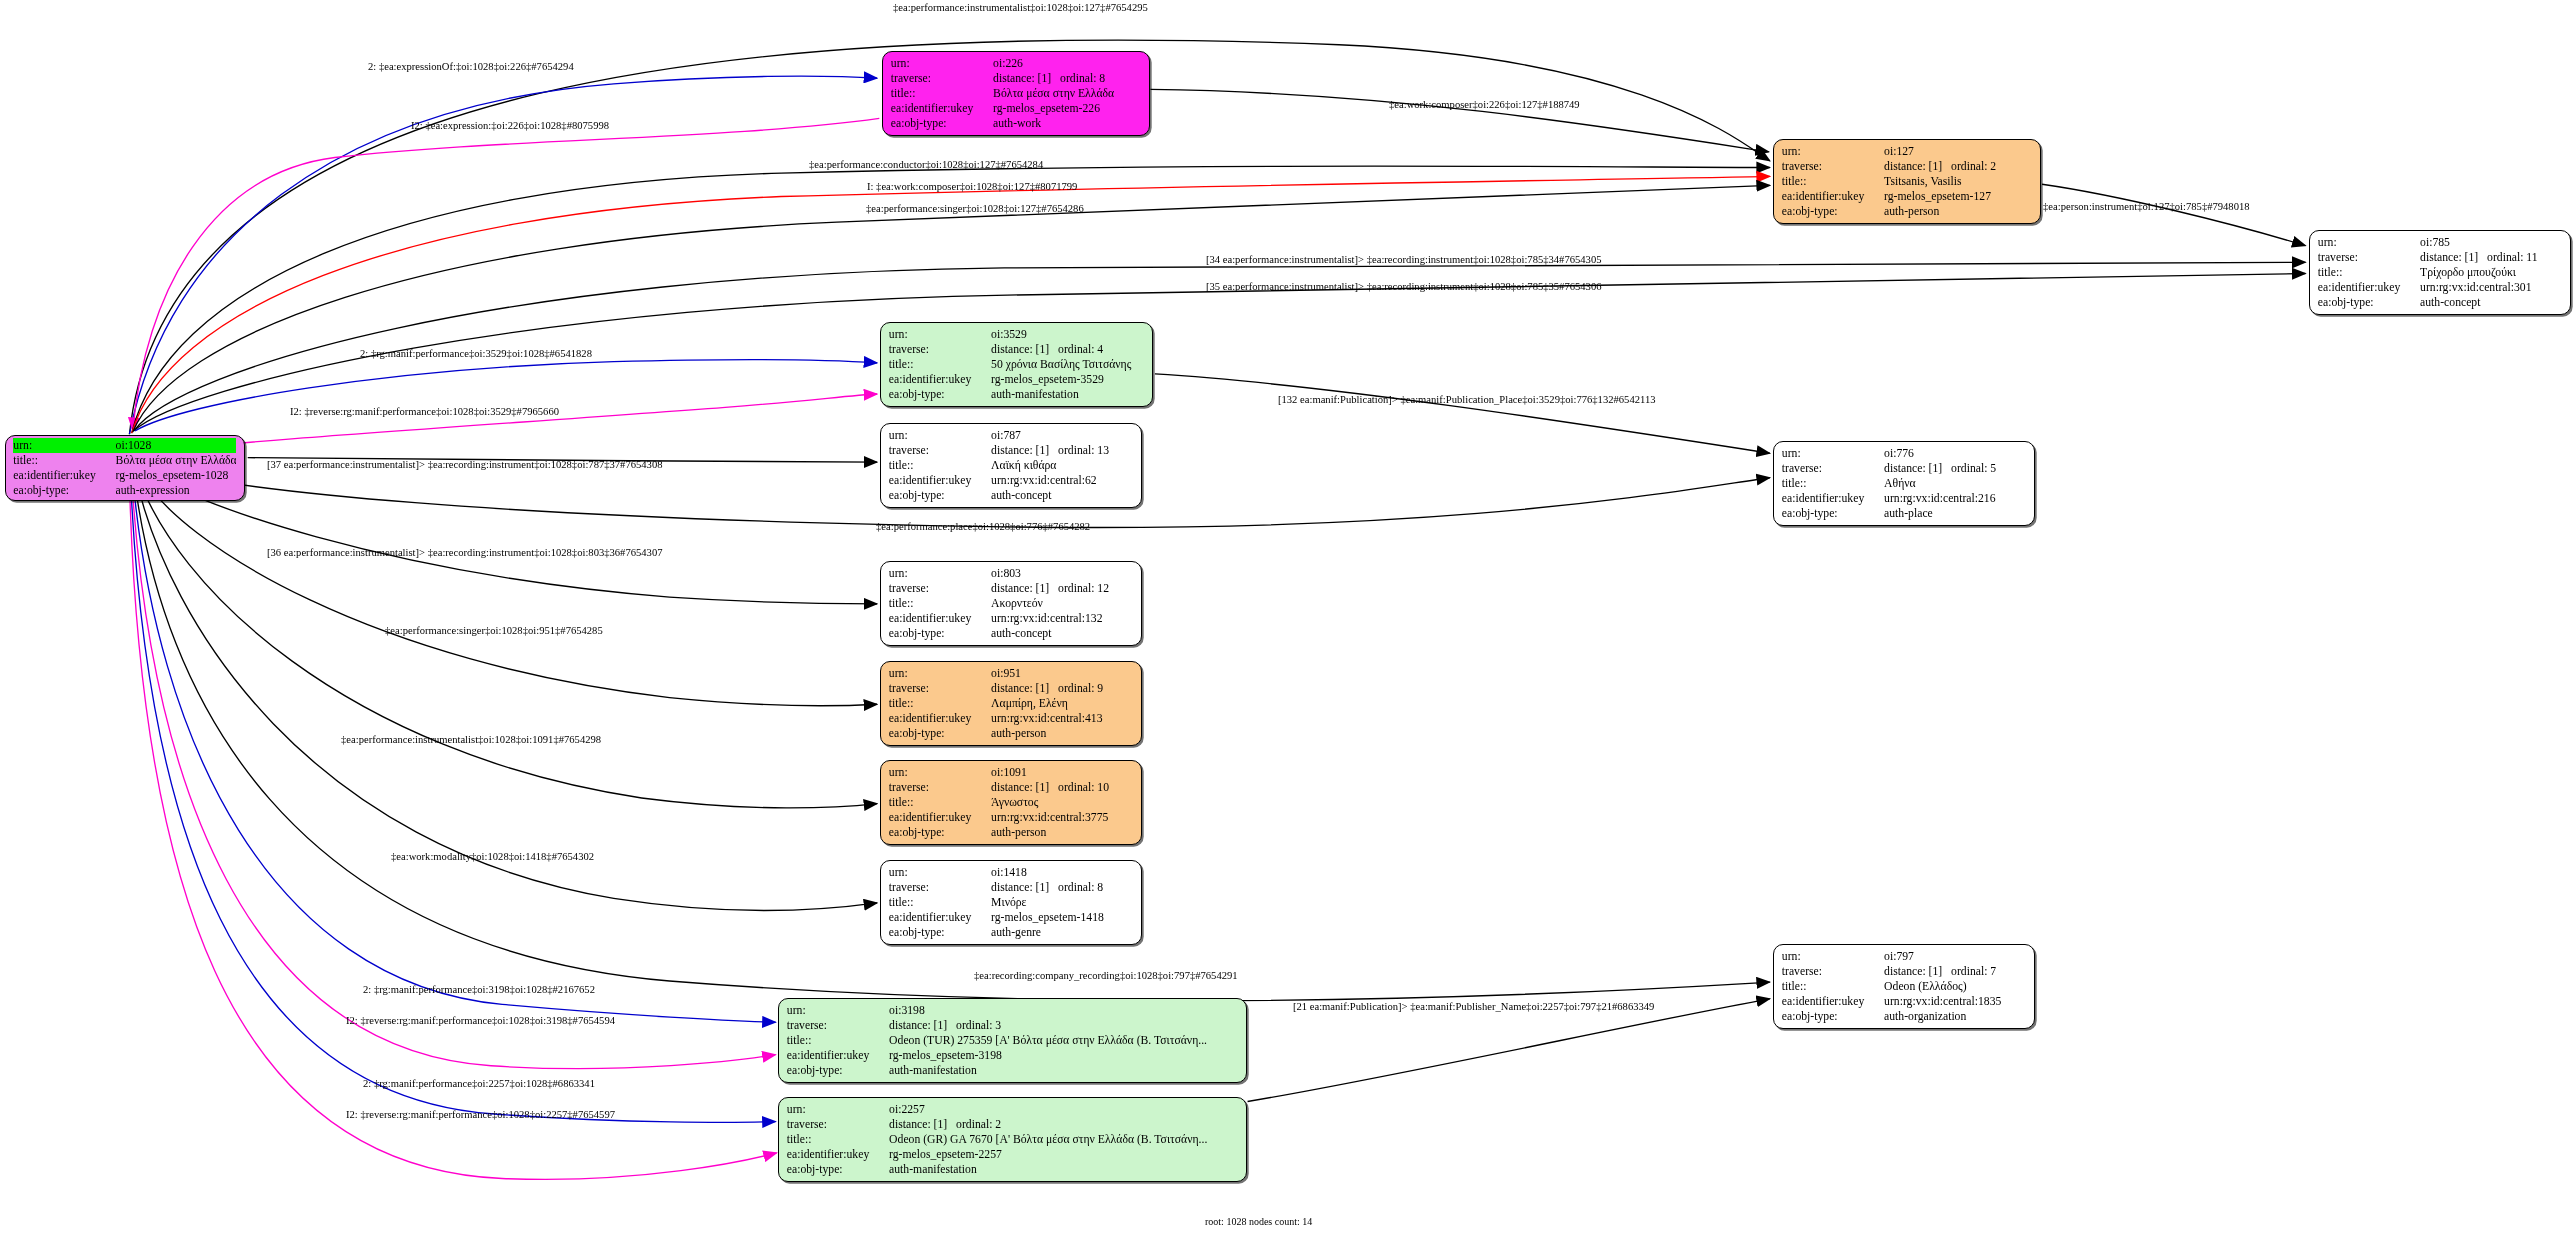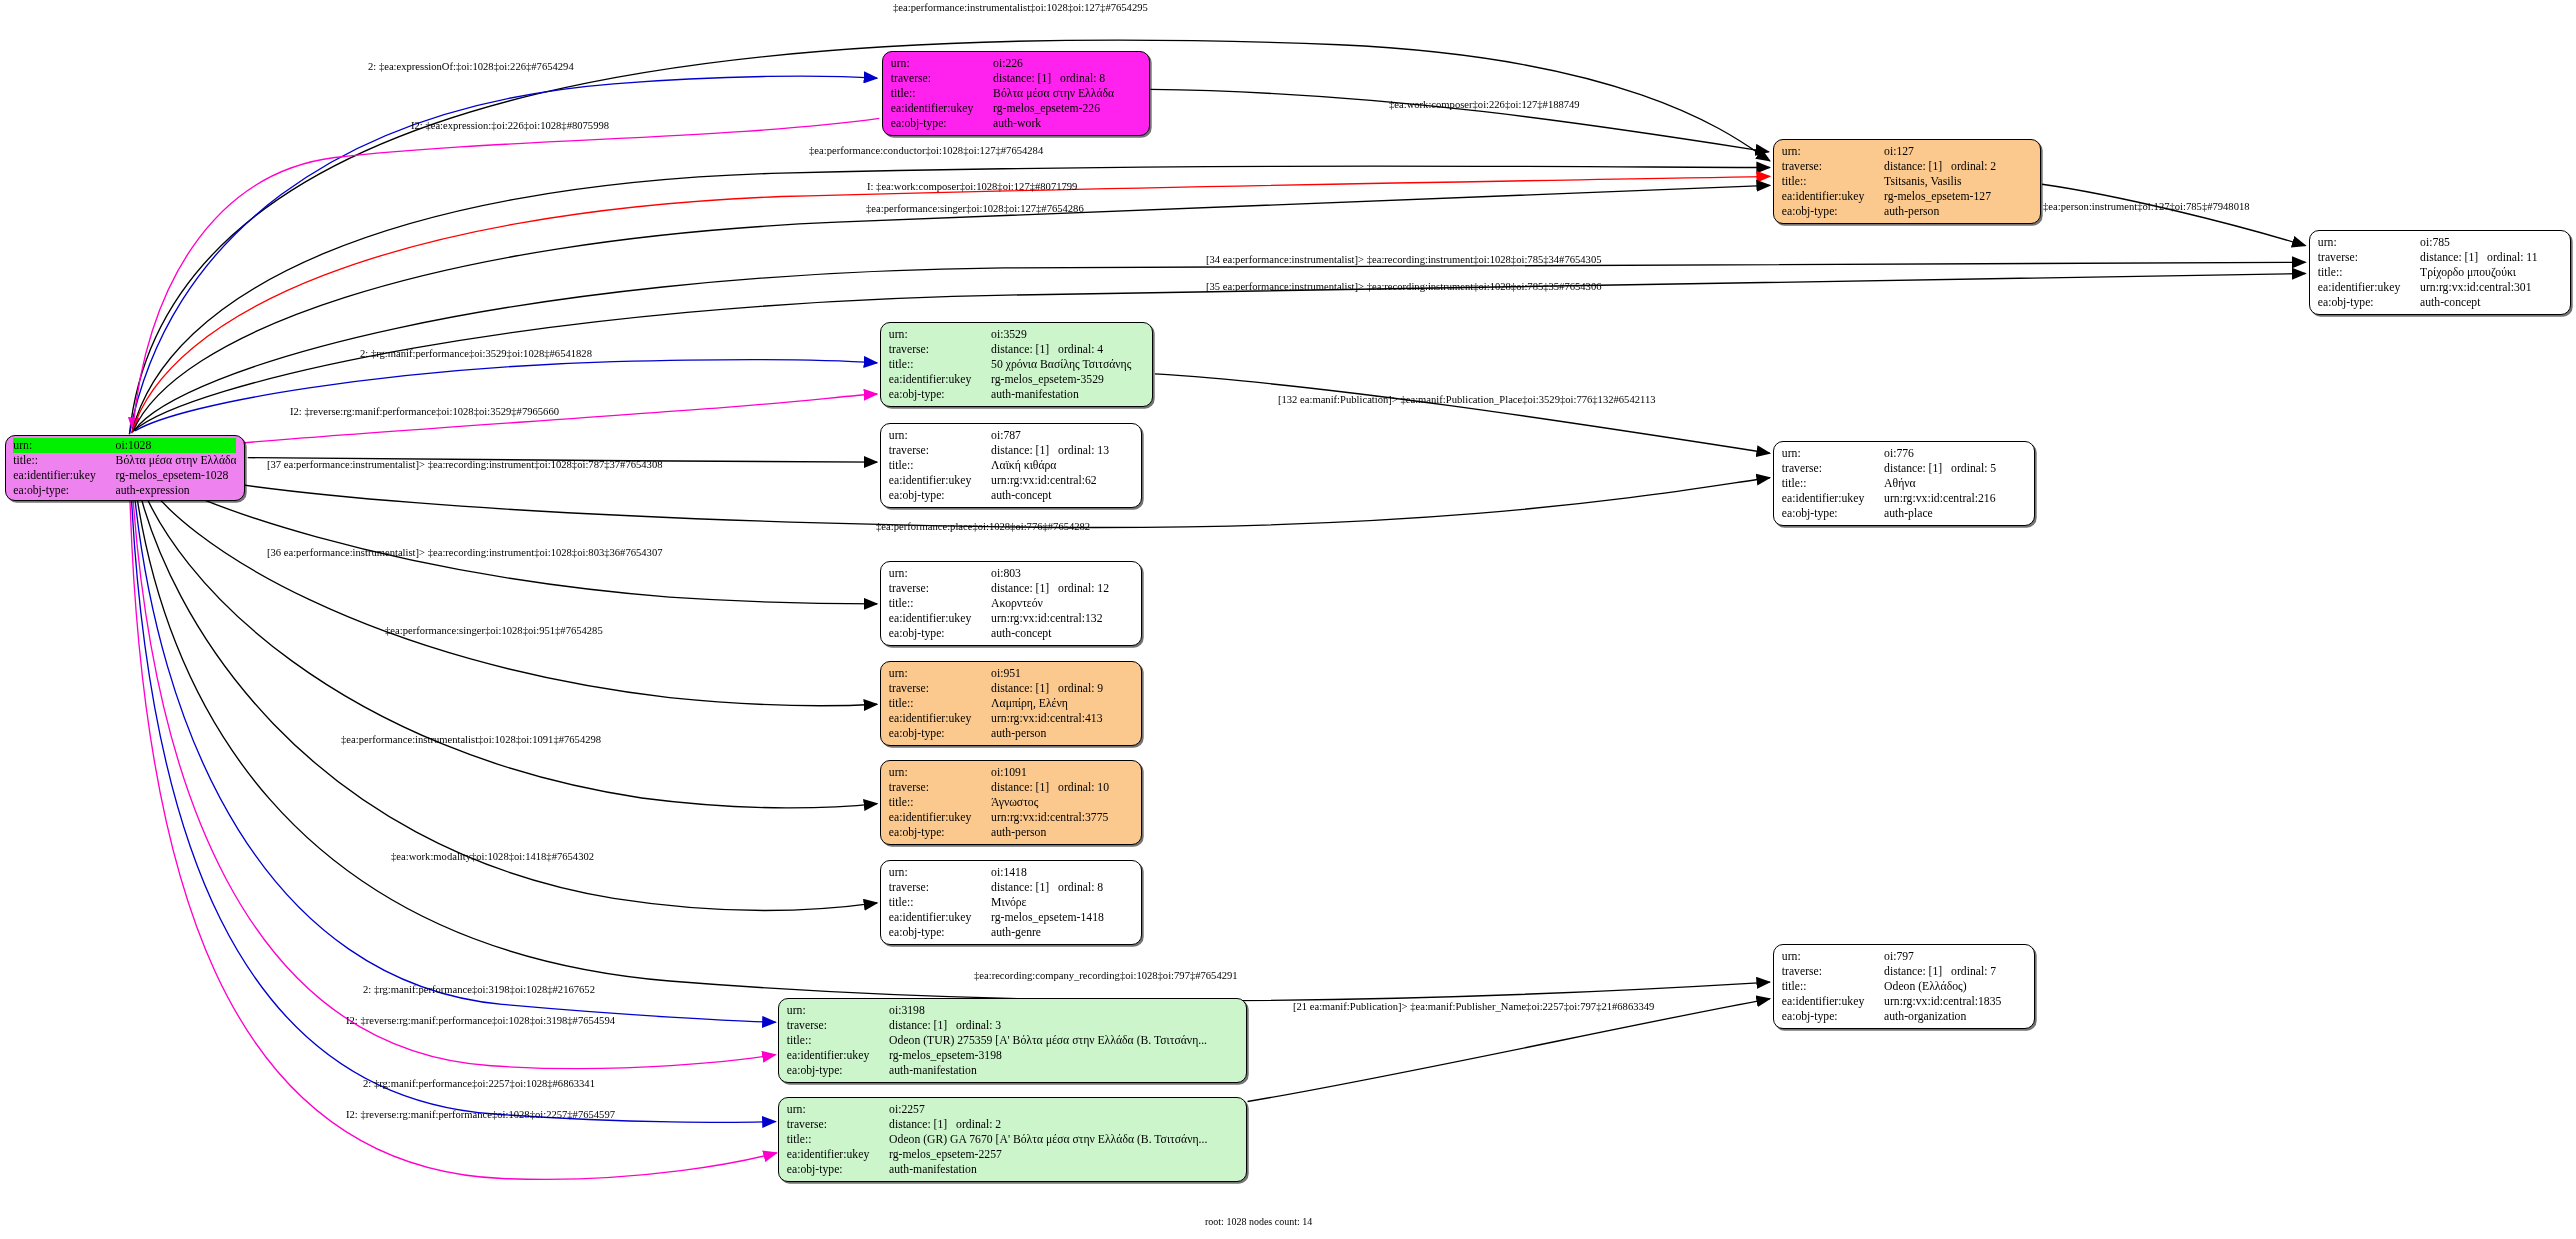--- a/index.html
+++ b/index.html
@@ -467,21 +467,21 @@
           <span class="key">ea:obj-type:</span>
           <span class="val">auth-manifestation</span>
         </div>
       </div>
     </div>
   <div id="labels-root">
       <div class="edge-label" style="left: 893px; top: 2.2px; color: rgb(0, 0, 0);">‡ea:performance:instrumentalist‡oi:1028‡oi:127‡#7654295</div>
       <div class="edge-label" style="left: 368px; top: 61px; color: rgb(0, 0, 0);">2: ‡ea:expressionOf:‡oi:1028‡oi:226‡#7654294</div>
       <div class="edge-label" style="left: 411px; top: 120px; color: rgb(0, 0, 0);">I2: ‡ea:expression:‡oi:226‡oi:1028‡#8075998</div>
       <div class="edge-label" style="left: 1389px; top: 99px; color: rgb(0, 0, 0);">‡ea:work:composer‡oi:226‡oi:127‡#188749</div>
-      <div class="edge-label" style="left: 809px; top: 145px; color: rgb(0, 0, 0);">‡ea:performance:conductor‡oi:1028‡oi:127‡#7654284</div>
+      <div class="edge-label" style="left: 809px; top: 159px; color: rgb(0, 0, 0);">‡ea:performance:conductor‡oi:1028‡oi:127‡#7654284</div>
       <div class="edge-label" style="left: 867px; top: 181px; color: rgb(0, 0, 0);">I: ‡ea:work:composer‡oi:1028‡oi:127‡#8071799</div>
       <div class="edge-label" style="left: 866px; top: 203px; color: rgb(0, 0, 0);">‡ea:performance:singer‡oi:1028‡oi:127‡#7654286</div>
       <div class="edge-label" style="left: 2043px; top: 201px; color: rgb(0, 0, 0);">‡ea:person:instrument‡oi:127‡oi:785‡#7948018</div>
       <div class="edge-label" style="left: 1206px; top: 254px; color: rgb(0, 0, 0);">[34 ea:performance:instrumentalist]&gt; ‡ea:recording:instrument‡oi:1028‡oi:785‡34#7654305</div>
       <div class="edge-label" style="left: 1206px; top: 281px; color: rgb(0, 0, 0);">[35 ea:performance:instrumentalist]&gt; ‡ea:recording:instrument‡oi:1028‡oi:785‡35#7654306</div>
       <div class="edge-label" style="left: 360px; top: 348px; color: rgb(0, 0, 0); text-align: center;">2: ‡rg:manif:performance‡oi:3529‡oi:1028‡#6541828</div>
       <div class="edge-label" style="left: 290px; top: 406px; color: rgb(0, 0, 0);">I2: ‡reverse:rg:manif:performance‡oi:1028‡oi:3529‡#7965660</div>
       <div class="edge-label" style="left: 1278px; top: 394px; color: rgb(0, 0, 0);">[132 ea:manif:Publication]&gt; ‡ea:manif:Publication_Place‡oi:3529‡oi:776‡132#6542113</div>
       <div class="edge-label" style="left: 267px; top: 459px; color: rgb(0, 0, 0);">[37 ea:performance:instrumentalist]&gt; ‡ea:recording:instrument‡oi:1028‡oi:787‡37#7654308</div>
       <div class="edge-label" style="left: 876px; top: 521px; color: rgb(0, 0, 0);">‡ea:performance:place‡oi:1028‡oi:776‡#7654282</div>

